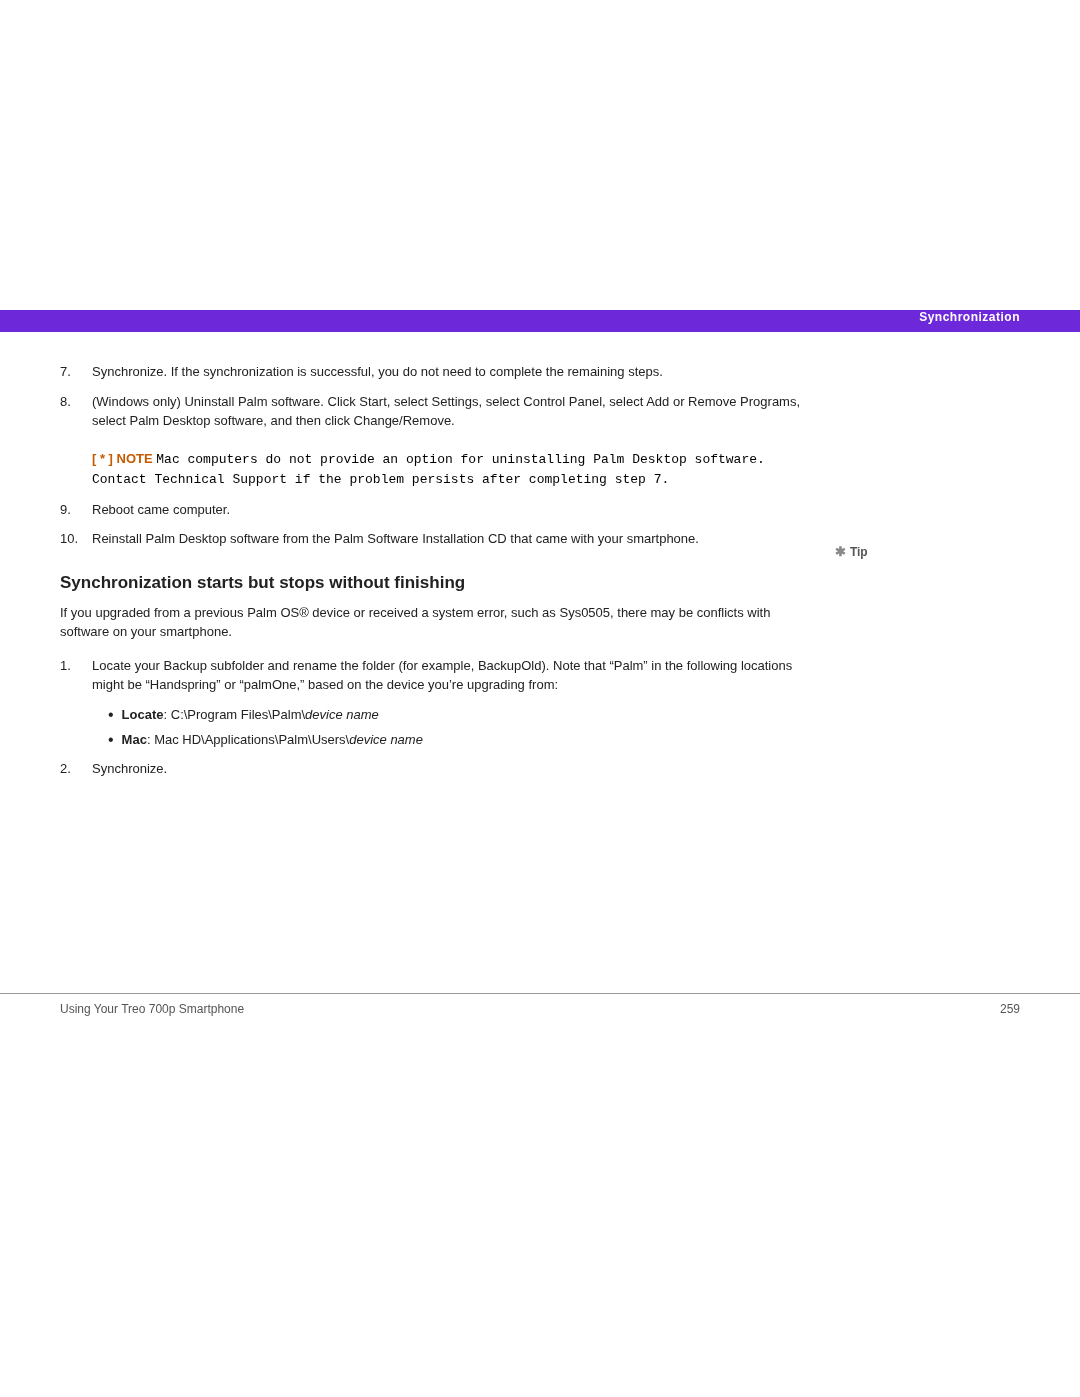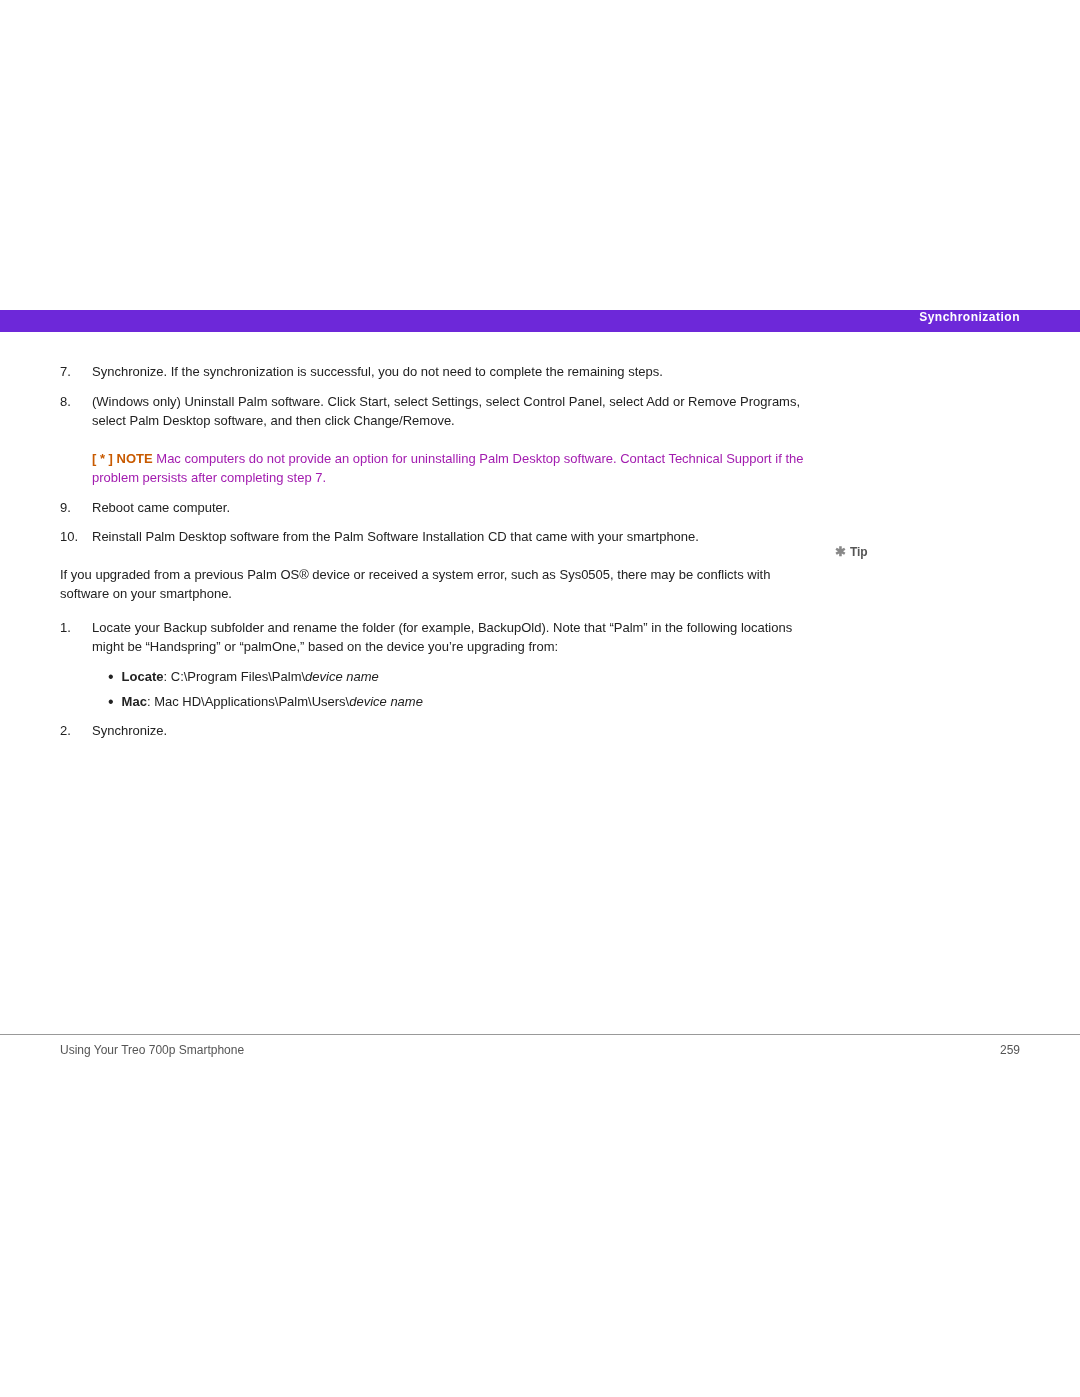--- a/index.html
+++ b/index.html
@@ -80,21 +80,22 @@
       margin: 10px 0 10px 32px;
       line-height: 1.5;
     }
     .note-label {
       color: #c85a00;
       font-weight: bold;
       font-size: 13px;
     }
     .note-text {
       font-size: 13px;
-      color: #a21caf;
+      color: #000000;
+      font-family: Liberation Mono, monospace;
     }
     
     .section-heading {
       font-size: 17px;
       font-weight: bold;
       color: #222;
       margin: 24px 0 10px 0;
     }
     .section-intro {
       font-size: 13px;
@@ -156,21 +157,21 @@
       font-size: 13px;
     }
     .tip-text {
       color: #c85a00;
       font-size: 12px;
       line-height: 1.5;
     }
     
     .footer {
       position: absolute;
-      bottom: 340px;
+      bottom: 381px;
       left: 0;
       right: 0;
       border-top: 1px solid #999;
       padding: 8px 60px 0 60px;
       display: flex;
       justify-content: space-between;
       font-size: 12px;
       color: #555;
     }
     .bottom-space {
@@ -210,20 +211,21 @@
         <li>
           <span class="list-num">9.</span>
           <span class="list-content">Reboot came computer.</span>
         </li>
         <li>
           <span class="list-num">10.</span>
           <span class="list-content">Reinstall Palm Desktop software from the Palm Software Installation CD that came with your smartphone.</span>
         </li>
       </ul>
 
+      <div class="section-heading">Synchronization starts but stops without finishing</div>
 
       <p class="section-intro">If you upgraded from a previous Palm OS® device or received a system error, such as Sys0505, there may be conflicts with software on your smartphone.</p>
 
       <ul class="sub-numbered-list">
         <li>
           <span class="list-num">1.</span>
           <span class="list-content">Locate your Backup subfolder and rename the folder (for example, BackupOld). Note that “Palm” in the following locations might be “Handspring” or “palmOne,” based on the device you’re upgrading from:</span>
         </li>
       </ul>
 

